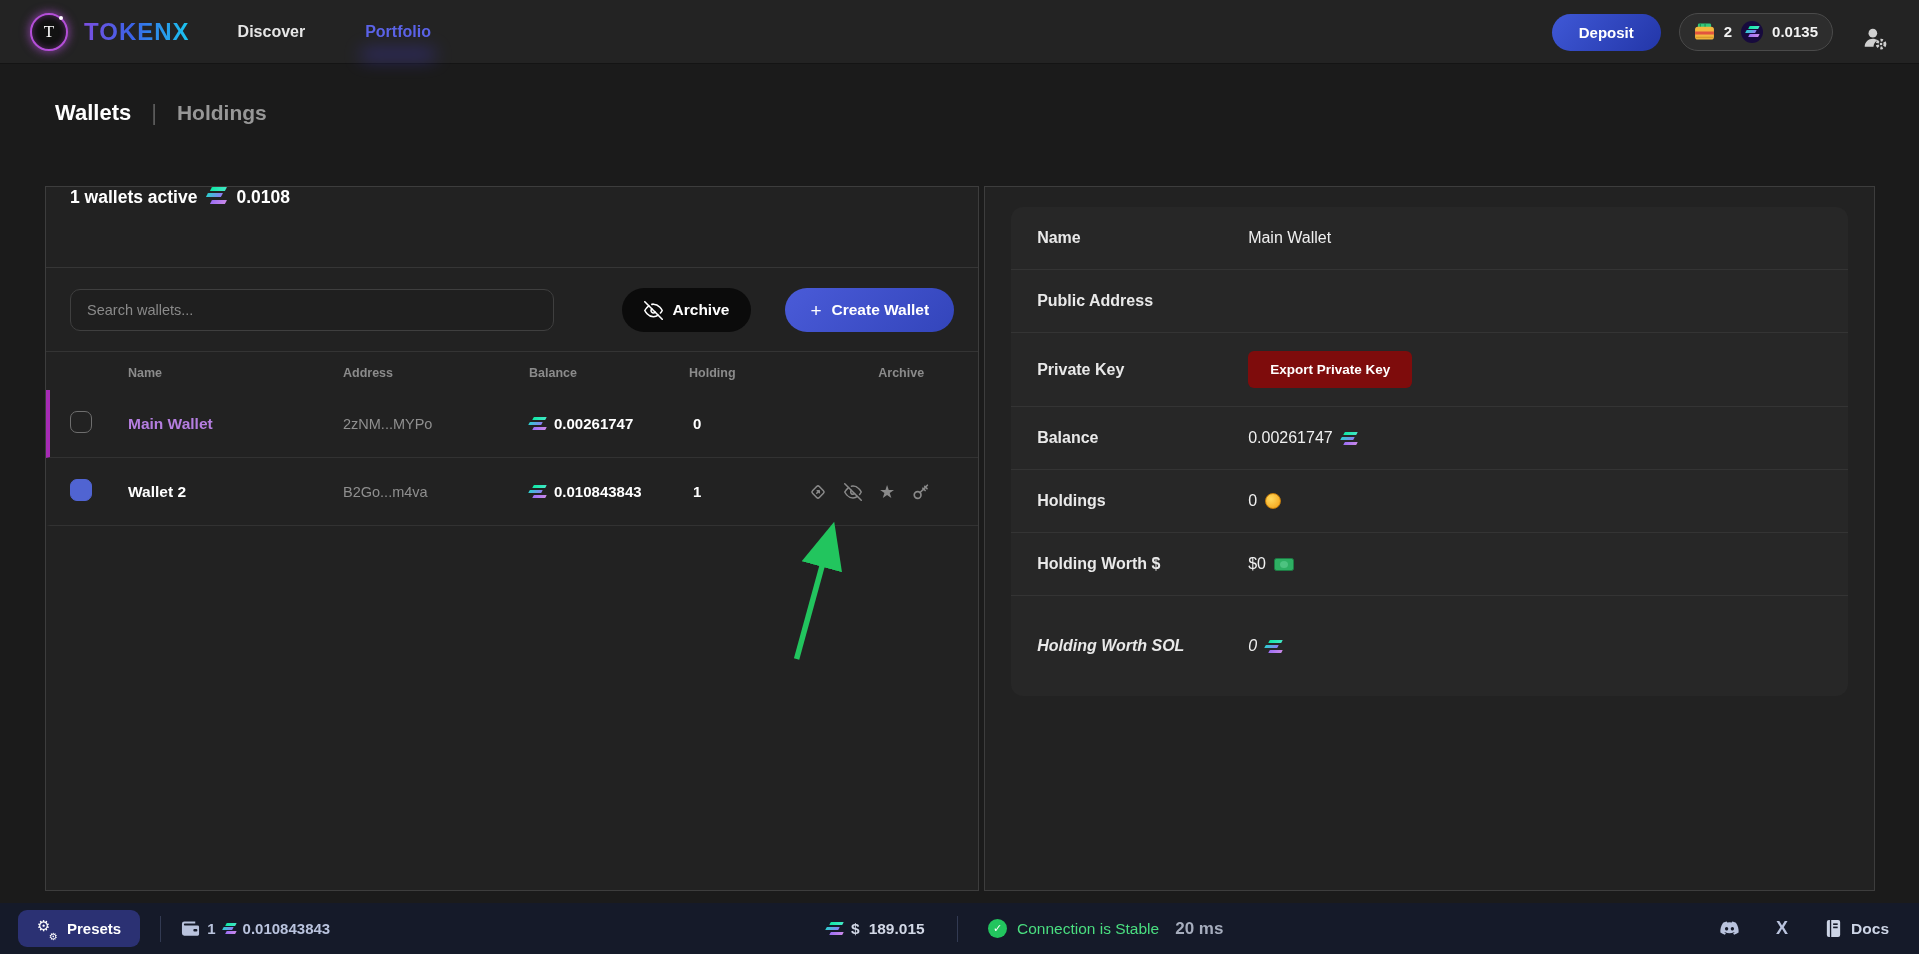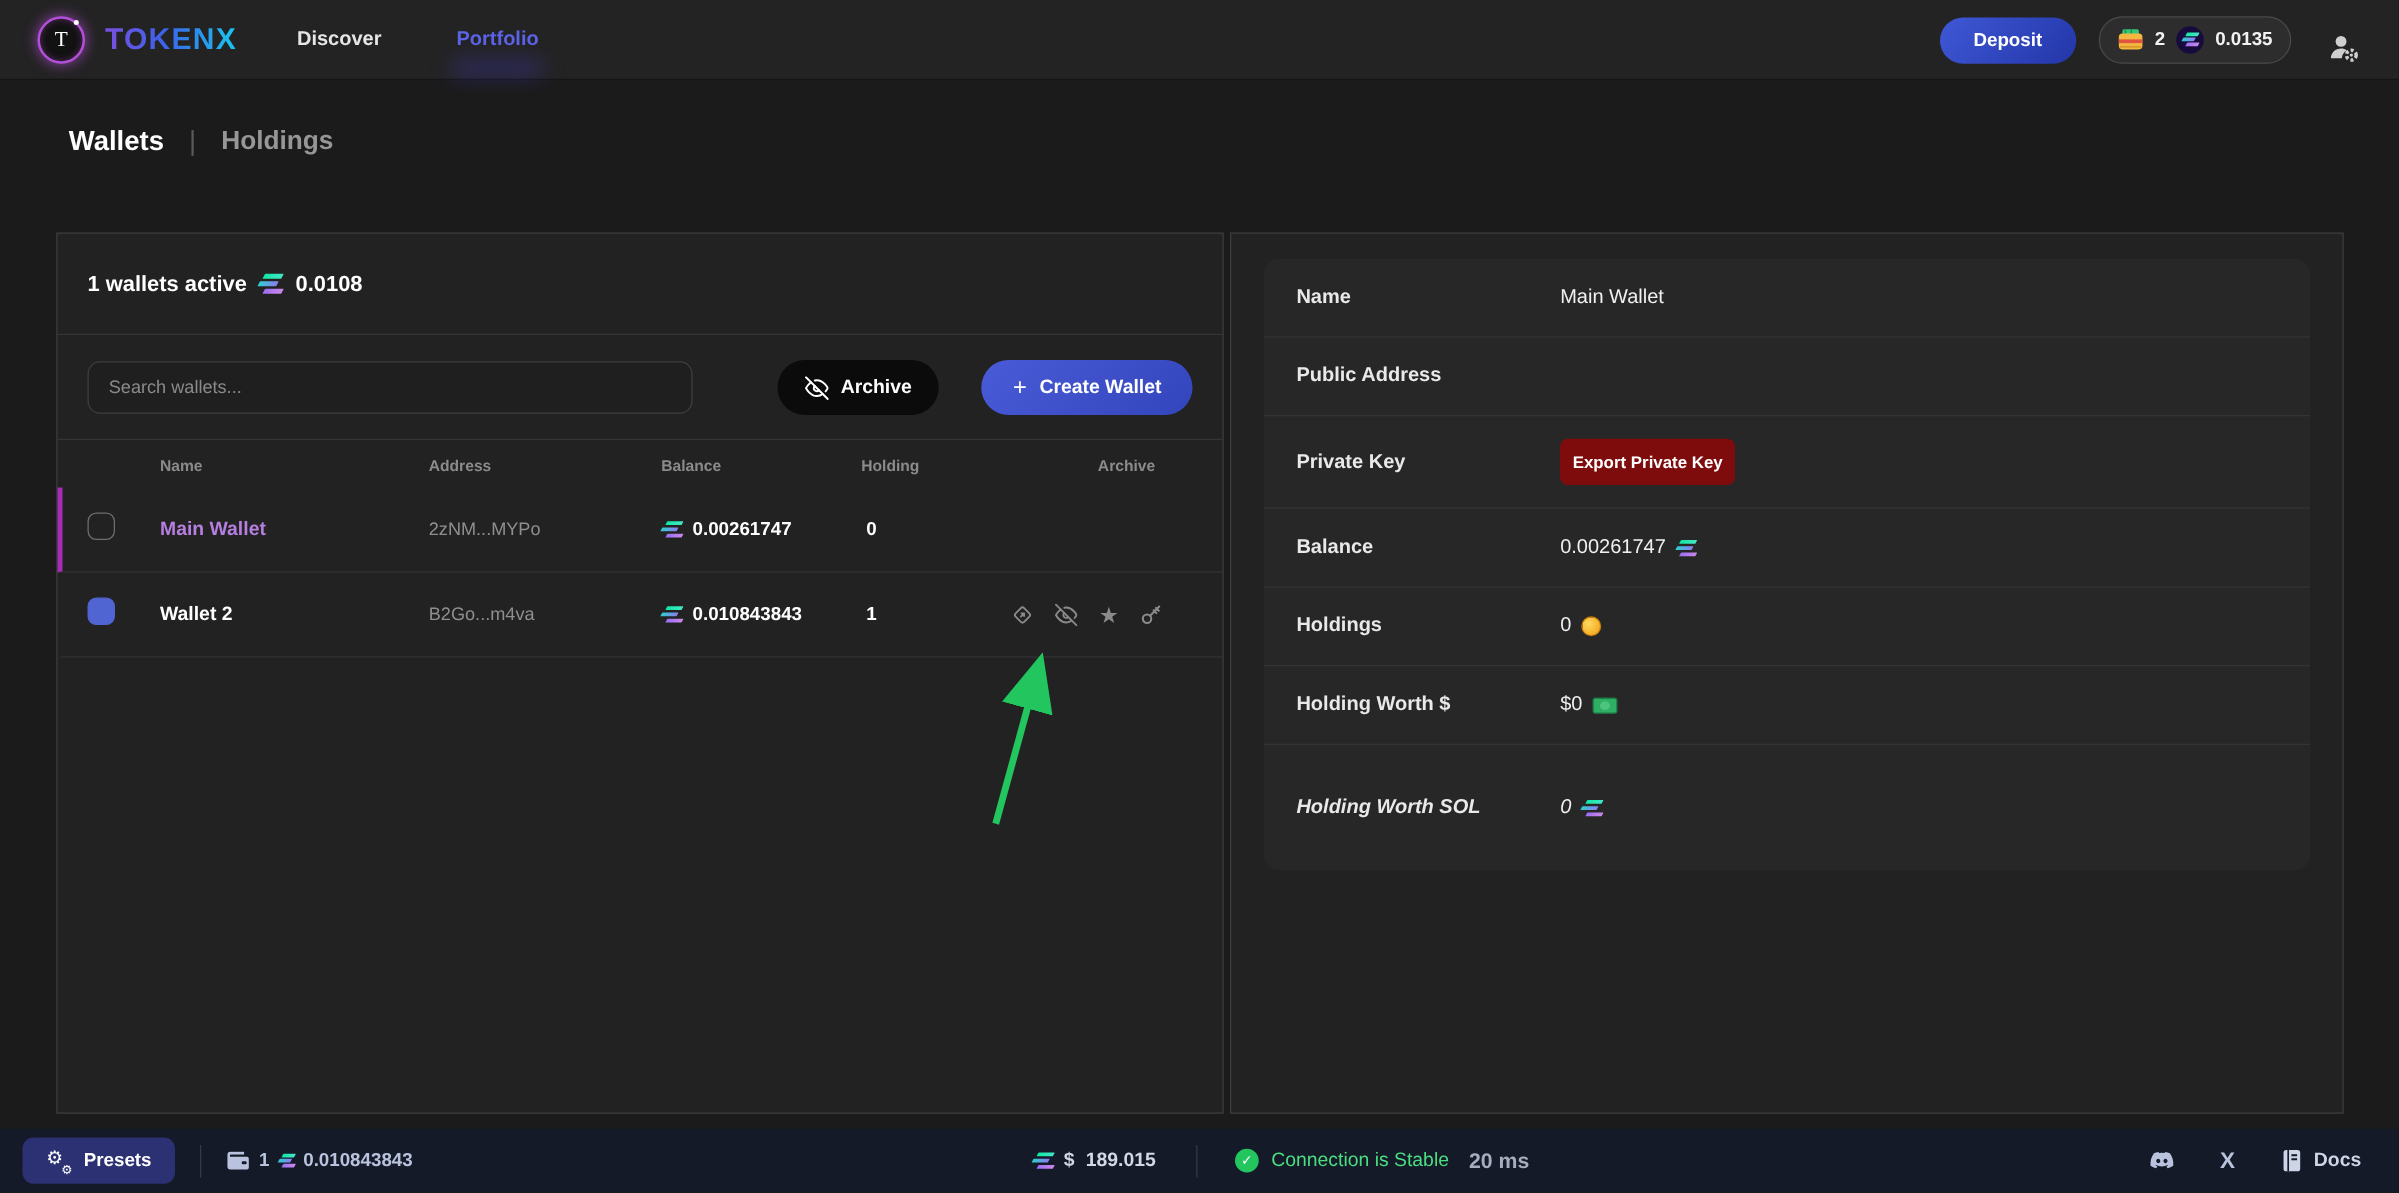--- a/index.html
+++ b/index.html
@@ -48,21 +48,21 @@
   .page-tabs { position:absolute; top:100px; left:55px; display:flex; align-items:center; gap:20px; }
   .tab-wallets { font-size:22px; font-weight:700; color:#fff; cursor:pointer; }
   .tab-divider { font-size:22px; color:#5a5a5a; font-weight:300; }
   .tab-holdings { font-size:21px; font-weight:600; color:#979797; cursor:pointer; }
 
   
   .panels { position:absolute; left:45px; right:44px; top:186px; bottom:63px; display:flex; gap:5px; }
   .panel { background:#222222; border:1px solid #3d3d3d; position:relative; }
   .left-panel { flex:0 0 913px; }
   .right-panel { flex:1; }
-  .panel-head { height:81px; display:flex; align-items:center; gap:10px; padding:0 24px;
+  .panel-head { height:81px; display:flex; gap:10px; padding:0 24px;
                 font-size:17.5px; font-weight:700; color:#fff; border-bottom:1px solid #363636; }
 
   
   .controls { display:flex; align-items:center; padding:20px 24px 0 24px; }
   .search-input { width:484px; height:42px; background:#1f1f1f; border:1px solid #3f3f3f; border-radius:10px;
                   color:#e5e5e5; padding:0 16px; font-size:14.5px; font-family:inherit; outline:none; }
   .search-input::placeholder { color:#8a8a8a; }
   .archive-btn { margin-left:auto; height:44px; border-radius:22px; background:#0b0b0b; border:none; cursor:pointer;
                  color:#fff; font-weight:700; font-size:15.5px; display:flex; align-items:center; gap:10px;
                  padding:0 22px; font-family:inherit; }
@@ -96,21 +96,21 @@
 
   
   .details-card { margin:20px 26px; background:#272727; border-radius:12px; }
   .drow { display:flex; align-items:center; min-height:63px; padding:8px 26px; border-bottom:1px solid #343434; }
   .drow:last-child { border-bottom:none; }
   .drow.pk { min-height:74px; }
   .drow.wsol { min-height:100px;font-style:italic; }
   .dlabel { width:175px; margin-right:36px; flex-shrink:0; color:#e9e9e9; font-weight:600; font-size:16px; line-height:1.6; }
   .dvalue { font-size:16px; color:#f0f0f0; display:flex; align-items:center; gap:8px; }
   .dvalue.muted { color:#9b9b9b; }
-  .export-btn { background:#7e0c0c; color:#fff; font-weight:700; font-size:13.5px; padding:11px 10px;
+  .export-btn { background:#7e0c0c; color:#fff; font-weight:700; font-size:13.5px; padding:11px 22px;
                 border:none; border-radius:6px; cursor:pointer; font-family:inherit; }
   .coin { width:16px; height:16px; border-radius:50%; border:1px solid #c87f0a;
           background:radial-gradient(circle at 35% 35%, #ffd95e, #f29d12); display:inline-block; }
   .cash { width:20px; height:13px; border-radius:2.5px; background:#2eaf63; border:1.5px solid #1d7a43;
           position:relative; display:inline-block; }
   .cash::after { content:""; position:absolute; inset:2px 5px; border-radius:50%; background:#58c98a; opacity:.75; }
 
   
   .statusbar { position:absolute; left:0; right:0; bottom:0; height:51px; background:#151a29;
                display:flex; align-items:center; padding:0 30px 0 18px; color:#b9c3dd; }

